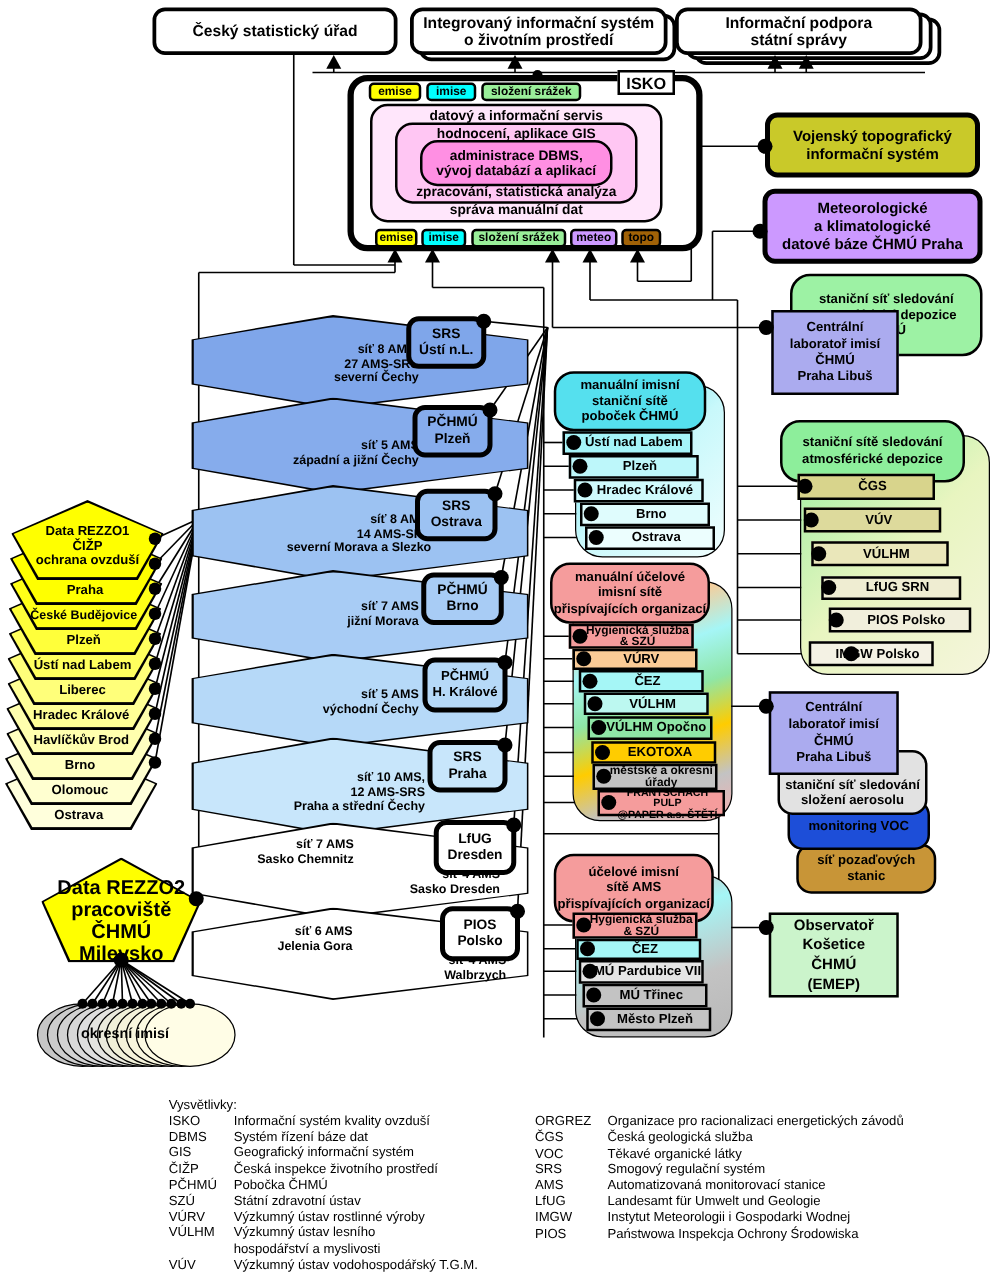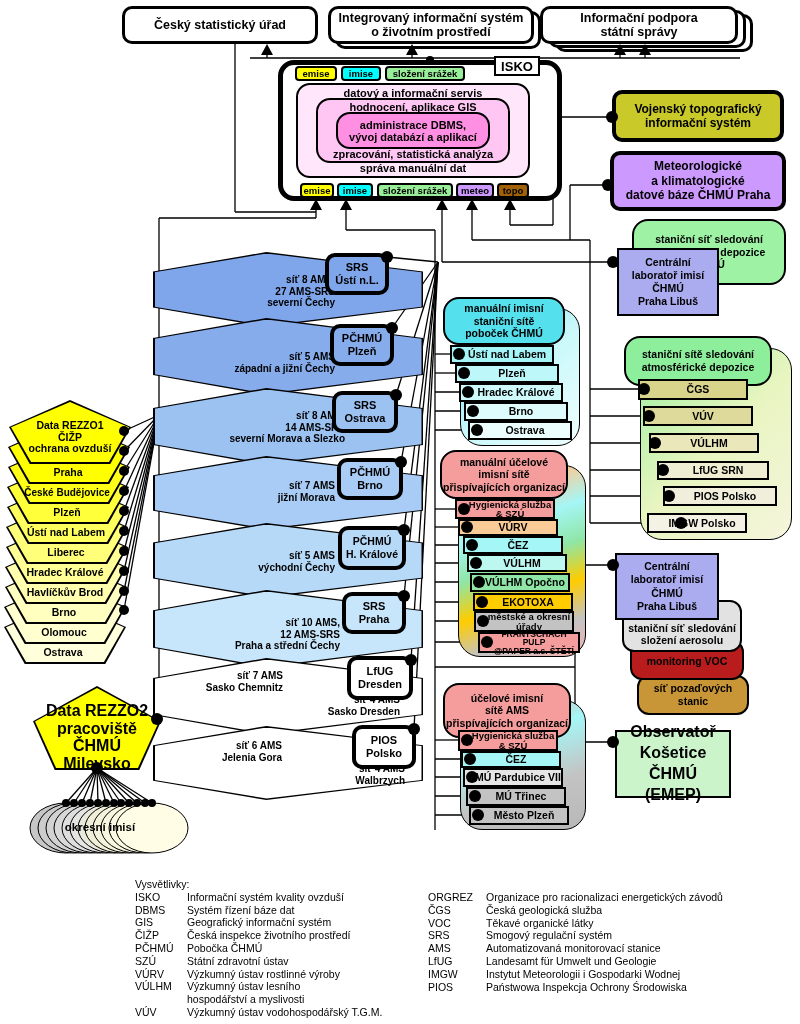--- a/index.html
+++ b/index.html
@@ -196,28 +196,28 @@
 atmosférické depozice</div>
   <div class="a li" style="left:638px;top:379px;width:110px;height:21px;background:#D8D48C">ČGS</div>
   <div class="a li" style="left:643px;top:406px;width:110px;height:20px;background:#DDDA9C">VÚV</div>
   <div class="a li" style="left:649px;top:433px;width:110px;height:20px;background:#EAE7BA">VÚLHM</div>
   <div class="a li" style="left:657px;top:461px;width:112px;height:19px;background:#EFEDD2">LfUG SRN</div>
   <div class="a li" style="left:663px;top:486px;width:114px;height:20px;background:#F1EFDC">PIOS Polsko</div>
   <div class="a li" style="left:647px;top:513px;width:100px;height:20px;background:#F4F2E4">IMGW Polsko</div>
 
   <div class="a rr pre" style="left:637px;top:675px;width:112px;height:40px;background:#C89537;border-radius:12px">síť pozaďových
 stanic</div>
-  <div class="a rr pre" style="left:630px;top:640px;width:114px;height:40px;background:#b91c1c;border-radius:12px;align-items:flex-end;padding-bottom:10px">monitoring VOC</div>
+  <div class="a rr pre" style="left:630px;top:640px;width:114px;height:40px;background:#1d4ed8;border-radius:12px;align-items:flex-end;padding-bottom:10px">monitoring VOC</div>
   <div class="a rr pre" style="left:622px;top:600px;width:120px;height:52px;background:#E2E2E2;border-radius:12px;align-items:flex-end;padding-bottom:3px">staniční síť sledování
 složení aerosolu</div>
   <div class="a li pre" style="left:615px;top:553px;width:104px;height:67px;background:#ABABEF;line-height:1.25;z-index:5;padding-left:0">Centrální
 laboratoř imisí
 ČHMÚ
 Praha Libuš</div>
-  <div class="a li pre" style="left:615px;top:730px;width:116px;height:68px;background:#CBF4CB;line-height:1.3;font-size:16px;padding-left:0">Observatoř
+  <div class="a li pre" style="left:615px;top:730px;width:104px;height:68px;background:#CBF4CB;line-height:1.3;font-size:12px;padding-left:0">Observatoř
 Košetice
 ČHMÚ
 (EMEP)</div>
 
   <div class="a pent" style="left:4px;top:600px;width:122px;height:64px">
       <div class="pin" style="background:#FFFFDC"></div>
     </div>
   <div class="a pent" style="left:4px;top:580px;width:122px;height:64px">
       <div class="pin" style="background:#FFFFD0"></div>
     </div>

